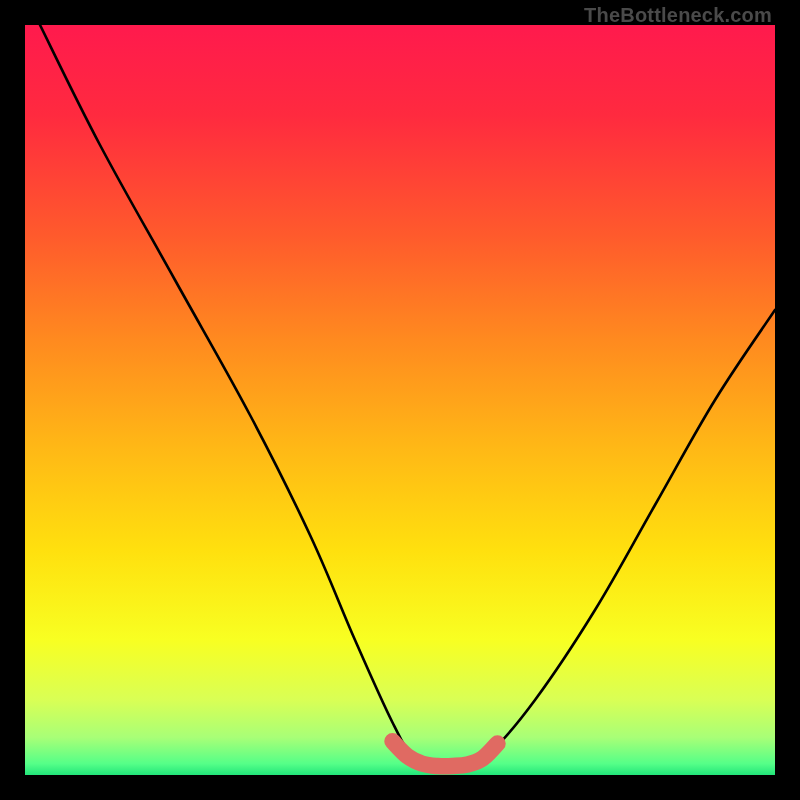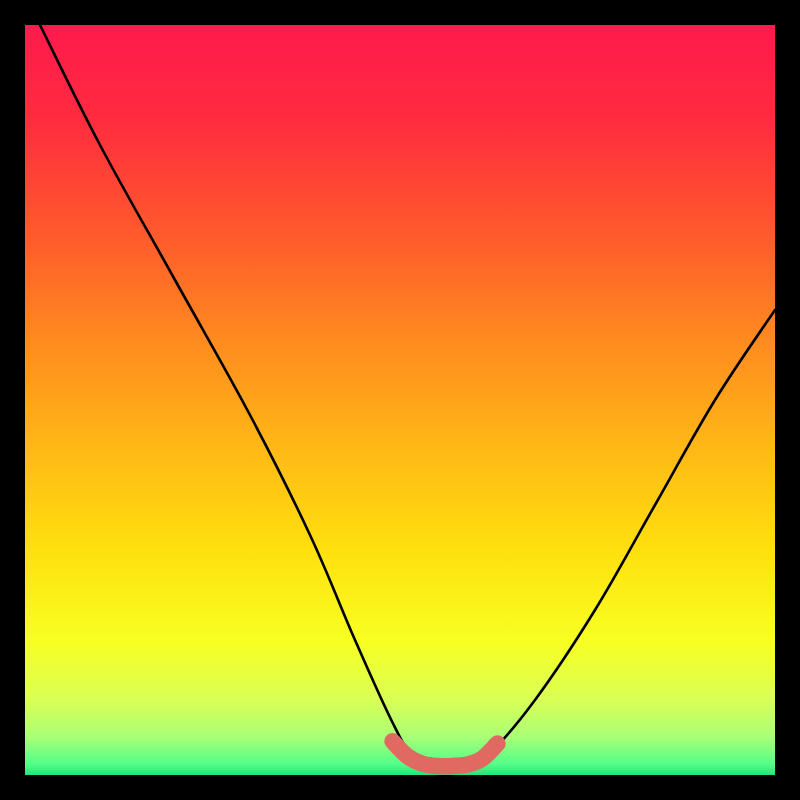--- a/index.html
+++ b/index.html
@@ -42,20 +42,21 @@
     font-size: 20px;
     font-weight: 600;
     color: #4a4a4a;
     letter-spacing: 0.2px;
   }
 </style>
 </head>
 <body>
 
 <div class="frame">
+  <div class="watermark">TheBottleneck.com</div>
   <div class="plot-area">
     <svg class="gradient" viewBox="0 0 100 100" preserveAspectRatio="none">
       <defs>
         <linearGradient id="bg-grad" x1="0" y1="0" x2="0" y2="1">
             <stop offset="0%" stop-color="#ff1a4d"></stop>
             <stop offset="12%" stop-color="#ff2a3f"></stop>
             <stop offset="28.000000000000004%" stop-color="#ff5a2c"></stop>
             <stop offset="42%" stop-color="#ff8a1f"></stop>
             <stop offset="56.00000000000001%" stop-color="#ffb716"></stop>
             <stop offset="70%" stop-color="#ffe00e"></stop>

